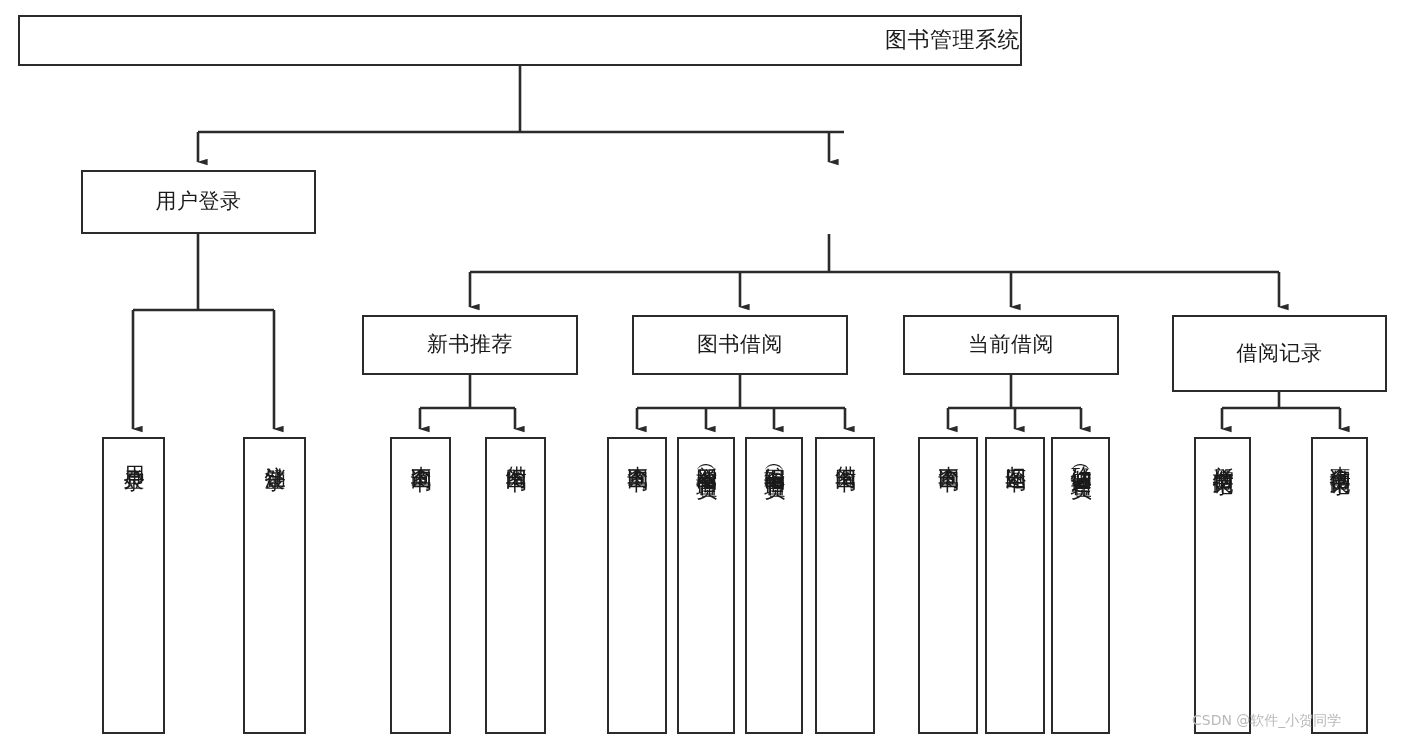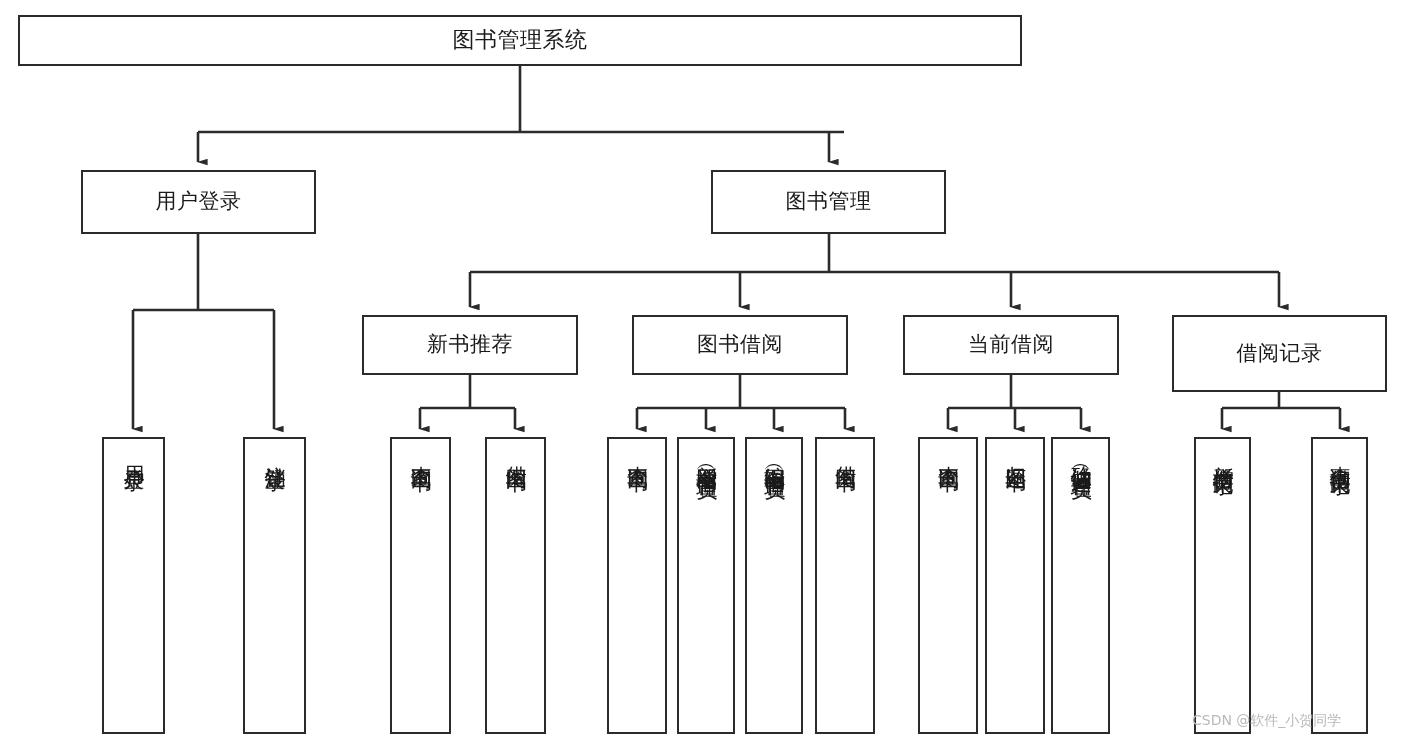--- a/index.html
+++ b/index.html
@@ -125,30 +125,27 @@
       <path d="M1015,408 L1015,429" marker-end="url(#arrow)"></path>
       <path d="M1081,408 L1081,429" marker-end="url(#arrow)"></path>
 
       <path d="M1279,375 L1279,408"></path>
       <path d="M1222,408 L1340,408"></path>
       <path d="M1222,408 L1222,429" marker-end="url(#arrow)"></path>
       <path d="M1340,408 L1340,429" marker-end="url(#arrow)"></path>
     </g>
   </svg>
 
-  <div class="node horizontal root" style="left:18px; top:15px; width:1004px; height:51px;">
+  <div class="node horizontal root" style="left:18px; top:15px; width:1004px; height:51px;justify-content:flex-end;">
     <span class="node-label">图书管理系统</span>
   </div>
 
   <div class="node horizontal" style="left:81px; top:170px; width:235px; height:64px;">
     <span class="node-label">用户登录</span>
   </div>
-  <div class="node horizontal" style="left:711px; top:170px; width:235px; height:64px;">
-    <span class="node-label">图书管理</span>
-  </div>
 
   <div class="node horizontal" style="left:362px; top:315px; width:216px; height:60px;">
     <span class="node-label">新书推荐</span>
   </div>
   <div class="node horizontal" style="left:903px; top:315px; width:216px; height:60px;">
     <span class="node-label">当前借阅</span>
   </div>
   <div class="node horizontal" style="left:632px; top:315px; width:216px; height:60px;">
     <span class="node-label">图书借阅</span>
   </div>

